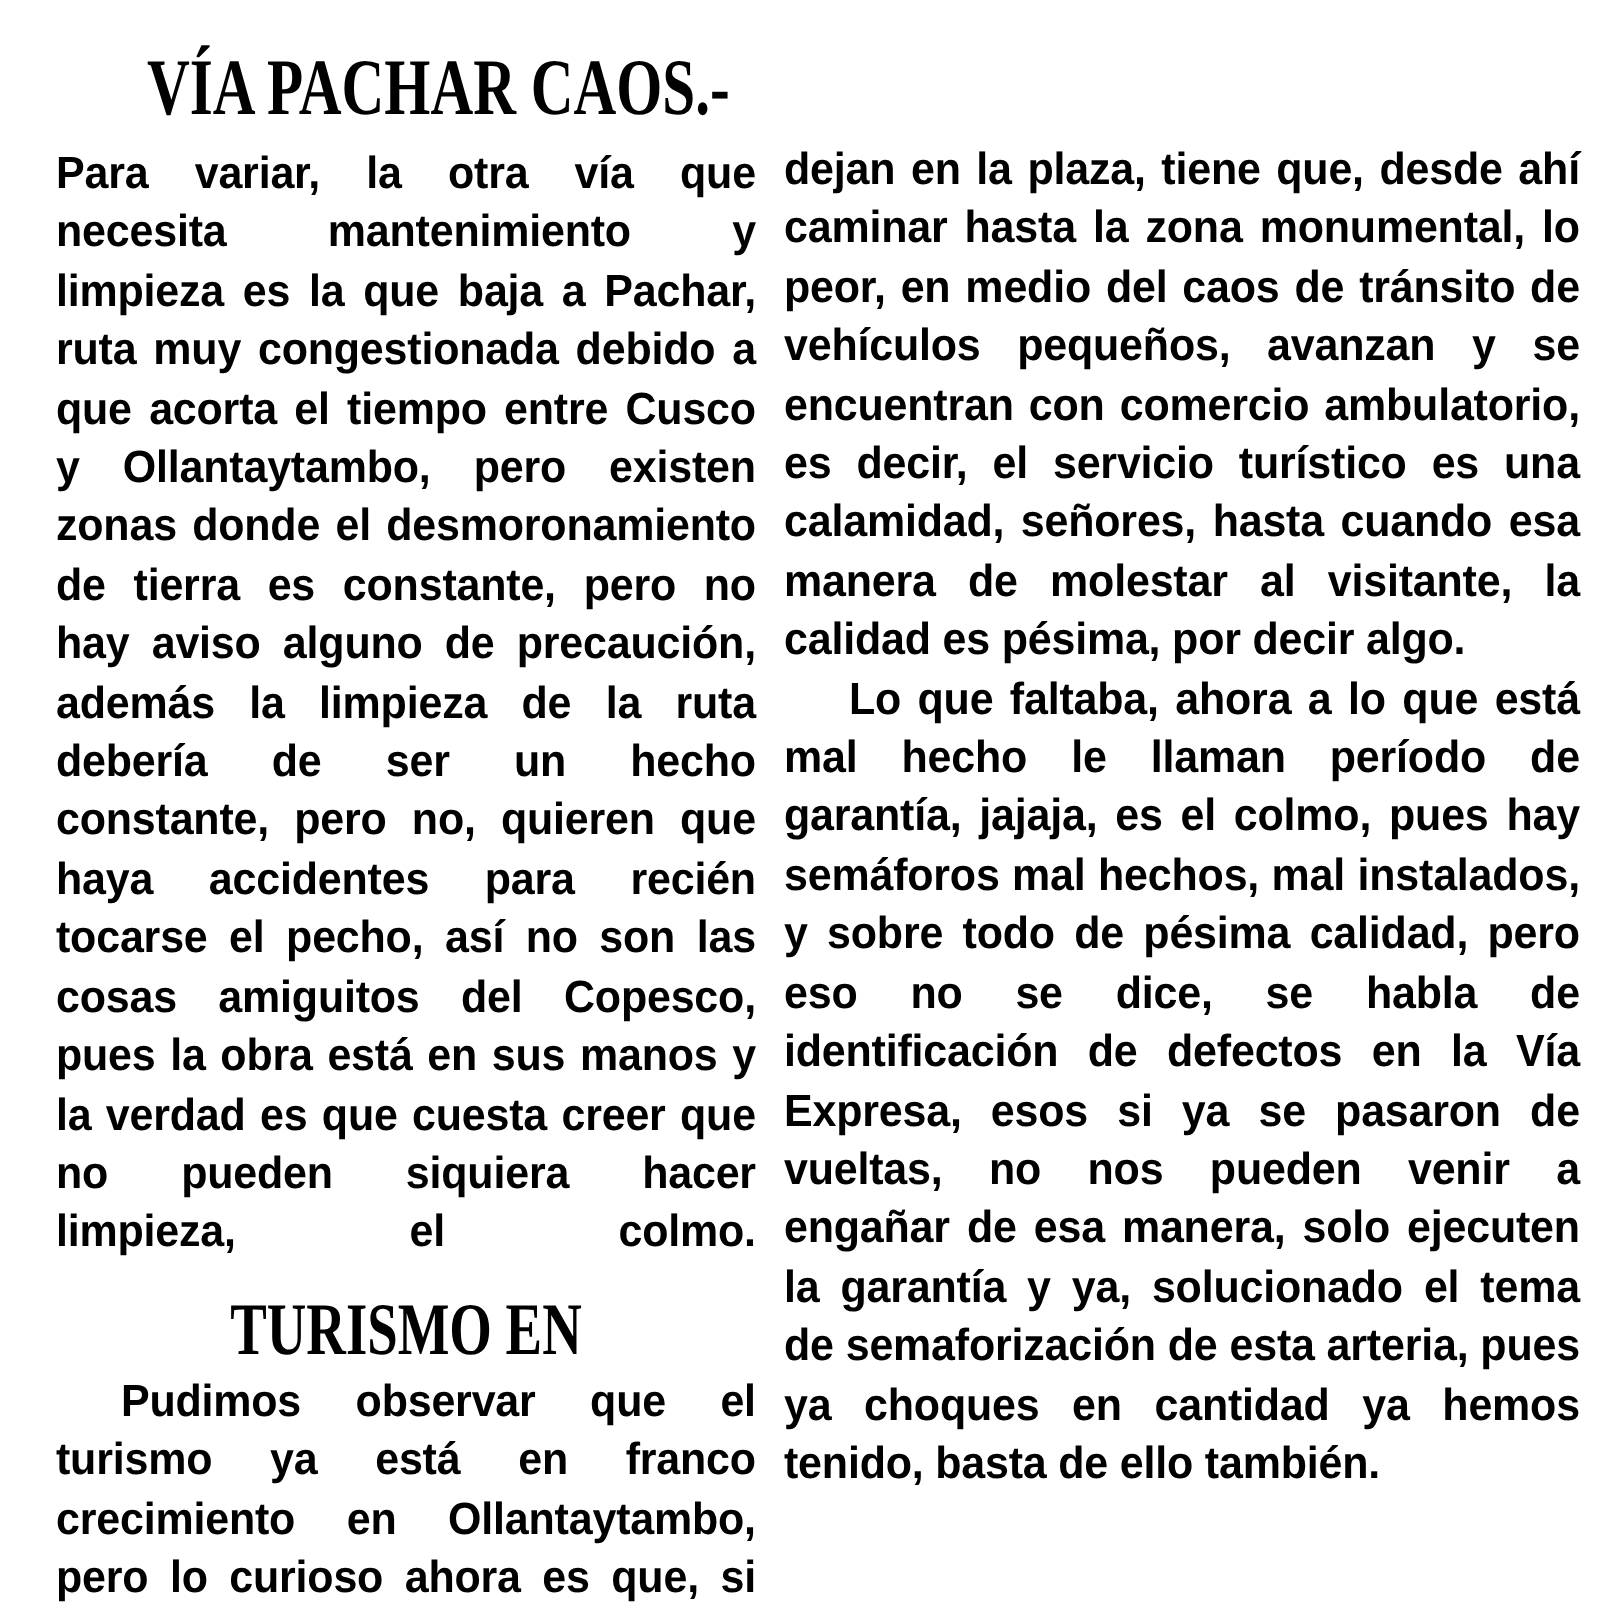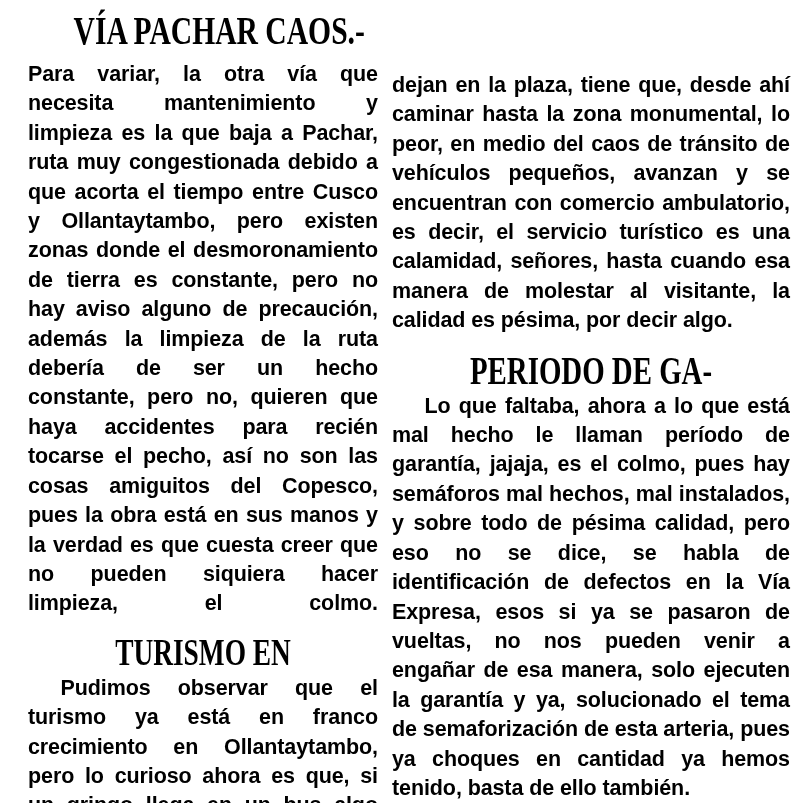--- a/index.html
+++ b/index.html
@@ -32,21 +32,21 @@
   }
 
   .column {
     box-sizing: border-box;
     height: 803px;
     overflow: hidden;
   }
 
   .column-left {
     width: 392px;
-    padding: 9px 14px 0 28px;
+    padding: 22px 14px 0 28px;
   }
 
   .column-right {
     width: 414px;
     padding: 26px 16px 0 0;
     margin-top: 44px;
   }
 
   
   .headline {
@@ -149,23 +149,20 @@
 
 
       <p class="body-text indent justify-all">Pudimos observar que el turismo ya está en franco crecimiento en Ollantaytambo, pero lo curioso ahora es que, si un gringo llega en un bus algo grande, lo</p>
 
     </div>
 
     <div class="column column-right">
 
       <p class="body-text no-indent">dejan en la plaza, tiene que, desde ahí caminar hasta la zona monumental, lo peor, en medio del caos de tránsito de vehículos pequeños, avanzan y se encuentran con comercio ambulatorio, es decir, el servicio turístico es una calamidad, señores, hasta cuando esa manera de molestar al visitante, la calidad es pésima, por decir algo.</p>
 
-      <div class="headline-wrap">
-        <div class="headline headline-periodo">PERIODO DE GA-</div>
-      </div>
 
 
       <p class="body-text indent">Lo que faltaba, ahora a lo que está mal hecho le llaman período de garantía, jajaja, es el colmo, pues hay semáforos mal hechos, mal instalados, y sobre todo de pésima calidad, pero eso no se dice, se habla de identificación de defectos en la Vía Expresa, esos si ya se pasaron de vueltas, no nos pueden venir a engañar de esa manera, solo ejecuten la garantía y ya, solucionado el tema de semaforización de esta arteria, pues ya choques en cantidad ya hemos tenido, basta de ello también.</p>
 
     </div>
 
   </div>
 </div>
 
 </body></html>

